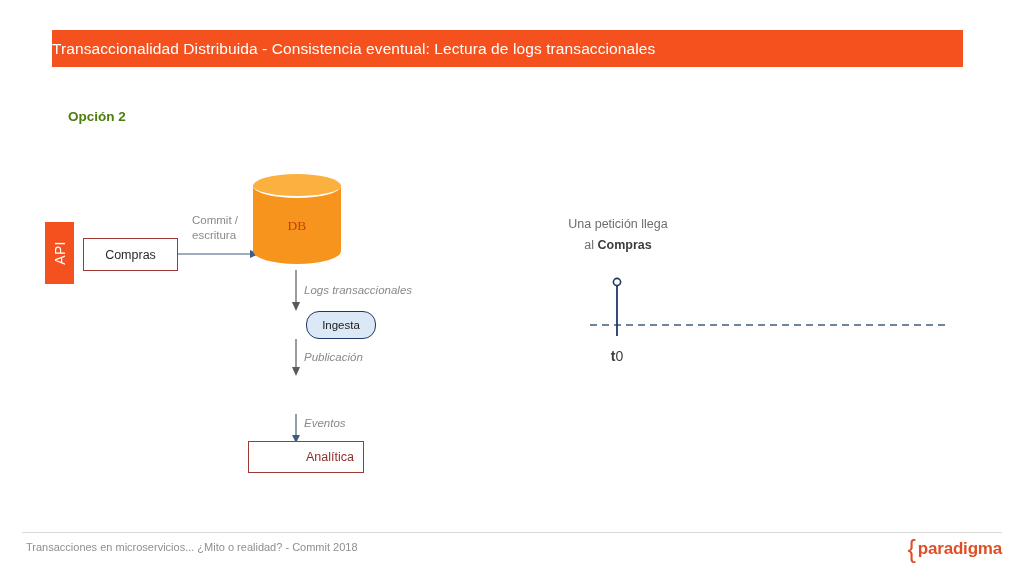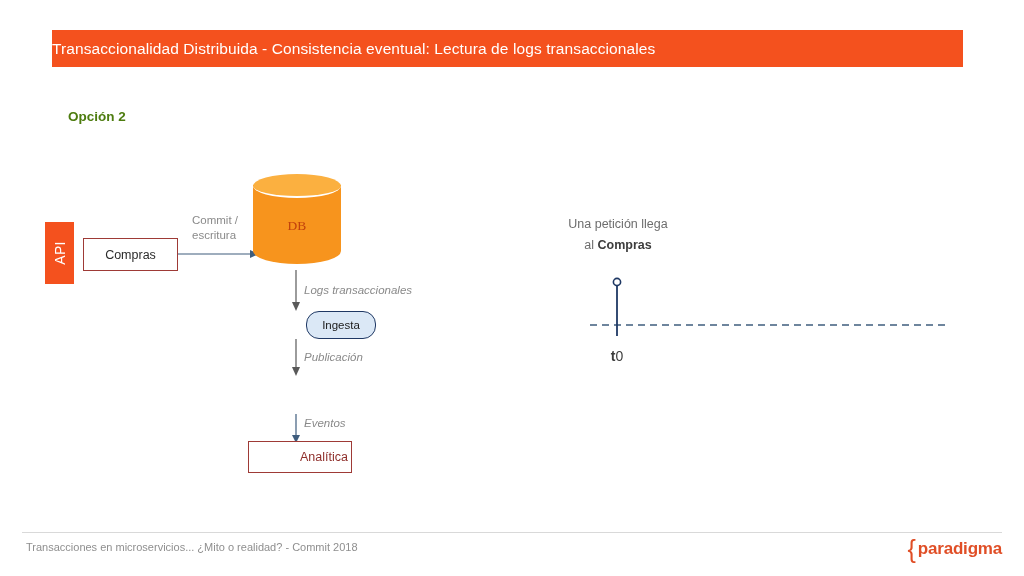--- a/index.html
+++ b/index.html
@@ -201,21 +201,21 @@
     font-size: 11px;
     line-height: 14px;
     z-index: 3;
   }
 
   
   #analitica-box {
     position: absolute;
     left: 248px;
     top: 441px;
-    width: 104px;
+    width: 116px;
     height: 32px;
     background: #ffffff;
     border: 1.4px solid #9e3a36;
     display: flex;
     align-items: center;
     justify-content: center;
     padding-left: 48px;
   }
   #analitica-label { font-size: 12.5px; color: #8f2f2b; }
 

